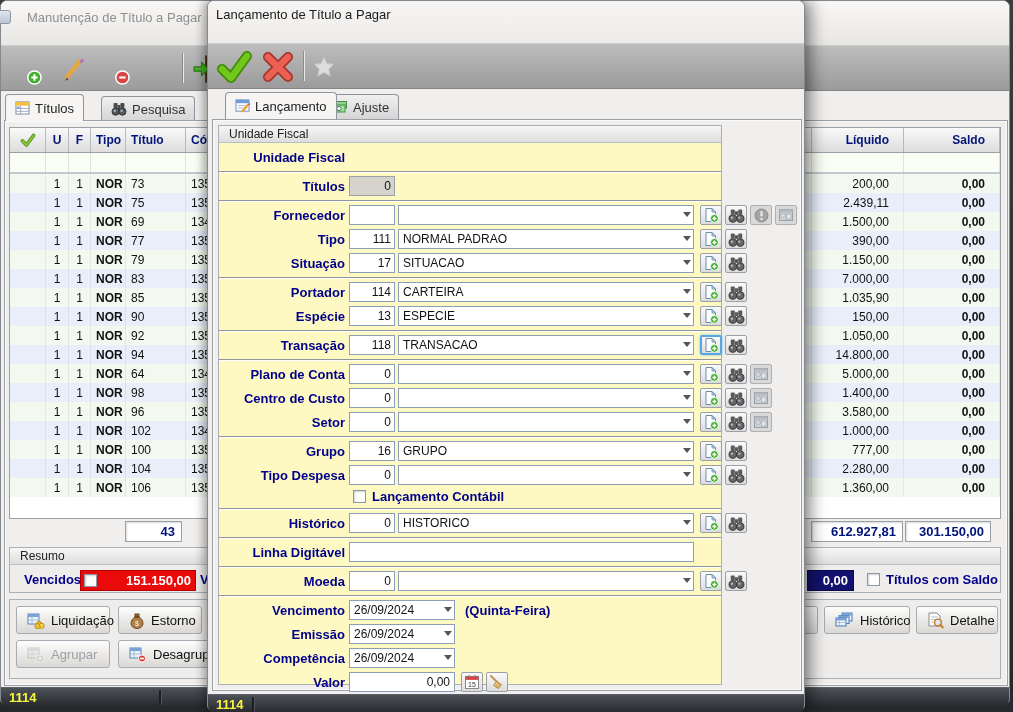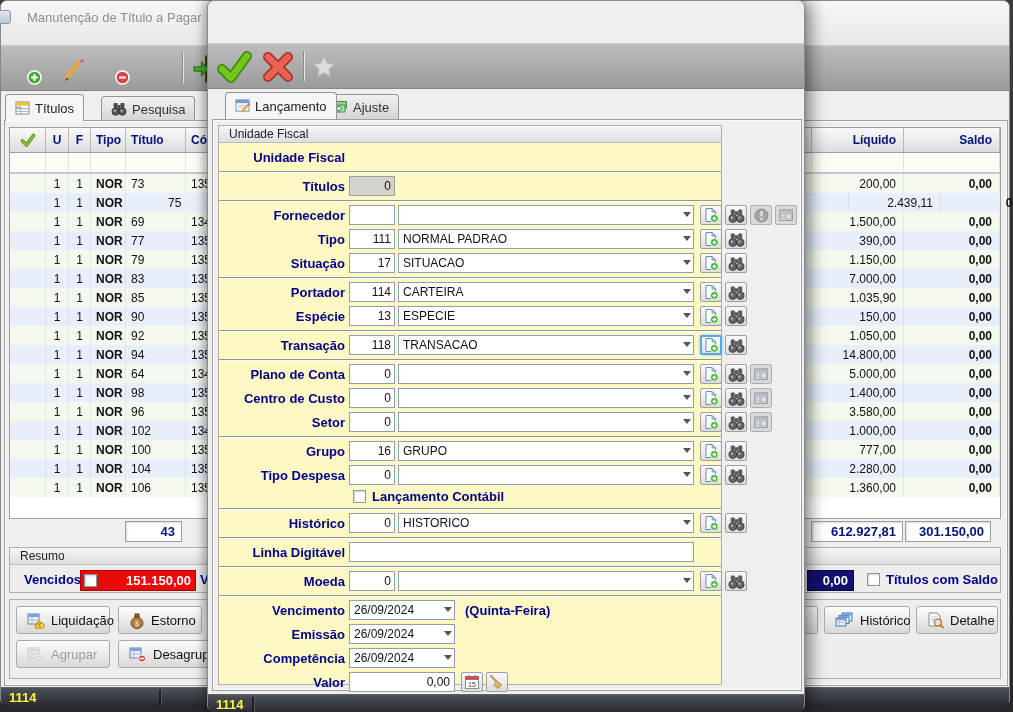--- a/index.html
+++ b/index.html
@@ -31,21 +31,21 @@
   .ghead .gcell { color:#00147a; font-weight:bold; font-size:12px; border-right:1px solid #b4bac0; display:flex; align-items:center; }
   .gfilter { height:21px; background:#fafdf3; border-bottom:2px solid #c2c8ce; }
   .gfilter .gcell { border-right:1px solid #dde3dd; }
   .gdata { height:19px; font-size:12px; color:#111; }
   .gdata.alt0 { background:#f3f9ee; }
   .gdata.alt1 { background:#e8effa; }
   .gdata .gcell { border-right:1px solid rgba(150,160,150,.18); display:flex; align-items:center; overflow:hidden; }
   .gcell { height:100%; flex:0 0 auto; white-space:nowrap; }
   .al { justify-content:flex-start; padding-left:5px; }
   .ac { justify-content:center; }
-  .ar { justify-content:flex-end; padding-right:7px; }
+  .ar { justify-content:flex-end; padding-right:14px; }
   .bold { font-weight:bold; }
   .gfooter-box { position:absolute; height:21px; background:#fff; border:1px solid #9aa0a6; box-shadow:inset 1px 1px 2px rgba(0,0,0,.15);
                  color:#00147a; font-weight:bold; font-size:13px; display:flex; align-items:center; justify-content:flex-end; padding-right:6px; }
 
   
   .groupbox { position:absolute; border:1px solid #aab0b6; background:#eeedeb; }
   .gb-head { height:17px; background:linear-gradient(#f6f6f6,#dedede); border-bottom:1px solid #b8bec4; font-size:12px; color:#222;
              display:flex; align-items:center; padding-left:10px; }
   .navy { color:#00008b; font-weight:bold; }
   .chk { width:13px; height:13px; background:#fff; border:1px solid #8a97a4; box-shadow:inset 1px 1px 2px rgba(0,0,0,.18); flex:0 0 auto; }
@@ -227,21 +227,21 @@
           <div class="gcell al" style="width: 136px;">135</div>
           <div class="gcell al" style="width: 490px;"></div>
           <div class="gcell ar" style="width: 92px;">200,00</div>
           <div class="gcell ar bold" style="width: 96px;">0,00</div>
         </div>
         <div class="grid-row gdata alt1">
           <div class="gcell ac" style="width: 36px;"></div>
           <div class="gcell ac" style="width: 23px;">1</div>
           <div class="gcell ac" style="width: 22px;">1</div>
           <div class="gcell al bold" style="width: 35px;">NOR</div>
-          <div class="gcell al" style="width: 60px; margin-left: 37px;">75</div>
+          <div class="gcell al" style="width: 60px;">75</div>
           <div class="gcell al" style="width: 136px;">135</div>
           <div class="gcell al" style="width: 490px;"></div>
           <div class="gcell ar" style="width: 92px;">2.439,11</div>
           <div class="gcell ar bold" style="width: 96px;">0,00</div>
         </div>
         <div class="grid-row gdata alt0">
           <div class="gcell ac" style="width: 36px;"></div>
           <div class="gcell ac" style="width: 23px;">1</div>
           <div class="gcell ac" style="width: 22px;">1</div>
           <div class="gcell al bold" style="width: 35px;">NOR</div>
@@ -516,20 +516,23 @@
       </div>
     </div>
 
     <div class="statusbar" style="top:686px;">
       <span class="status-text">1114</span>
       <span class="status-sep" style="left:158px;"></span>
     </div>
   </div>
 
   <div class="window" style="left:207px; top:0; width:598px; height:712px; box-shadow:6px 0 16px rgba(0,0,0,.45), -4px 0 10px rgba(0,0,0,.25); z-index:5;">
+    <div class="titlebar" style="height:42px; background:linear-gradient(#f6f5f4,#eeece9);">
+      <span class="title-text" style="left:8px; top:6px; color:#1a1a1a;">Lançamento de Título a Pagar</span>
+    </div>
     <div class="toolbar" style="top:42px; height:46px;">
       <div class="tbtn" style="left:6px;">
           <svg width="38" height="36" viewBox="0 0 36 36">
             <path d="M6 20 L15 29 L31 7" fill="none" stroke="#3e8c0a" stroke-width="10" stroke-linecap="round" stroke-linejoin="round"></path>
             <path d="M6 20 L15 29 L31 7" fill="none" stroke="#72c61c" stroke-width="6.5" stroke-linecap="round" stroke-linejoin="round"></path>
           </svg>
         </div>
       <div class="tbtn" style="left:50px;">
           <svg width="36" height="36" viewBox="0 0 36 36">
             <path d="M8 8 L28 28 M28 8 L8 28" stroke="#a8352a" stroke-width="10" stroke-linecap="round"></path>

